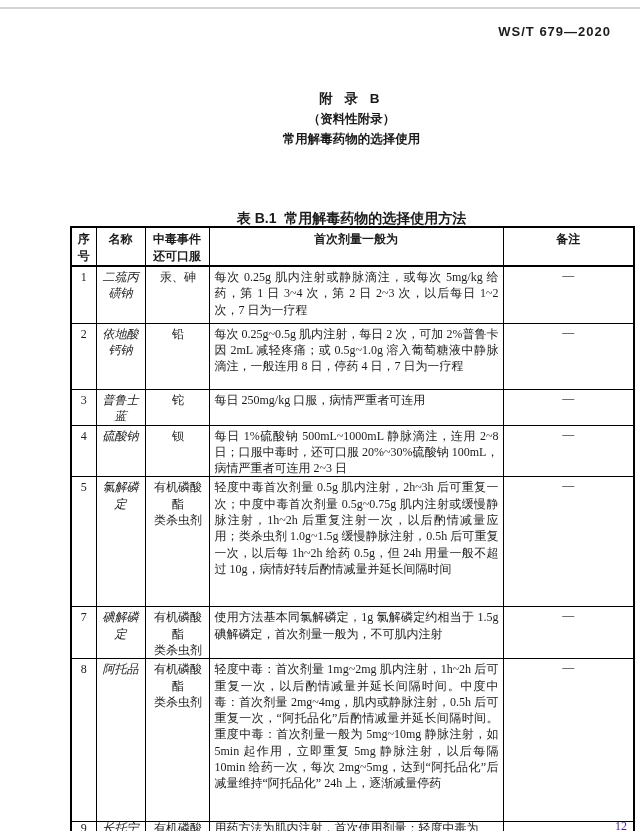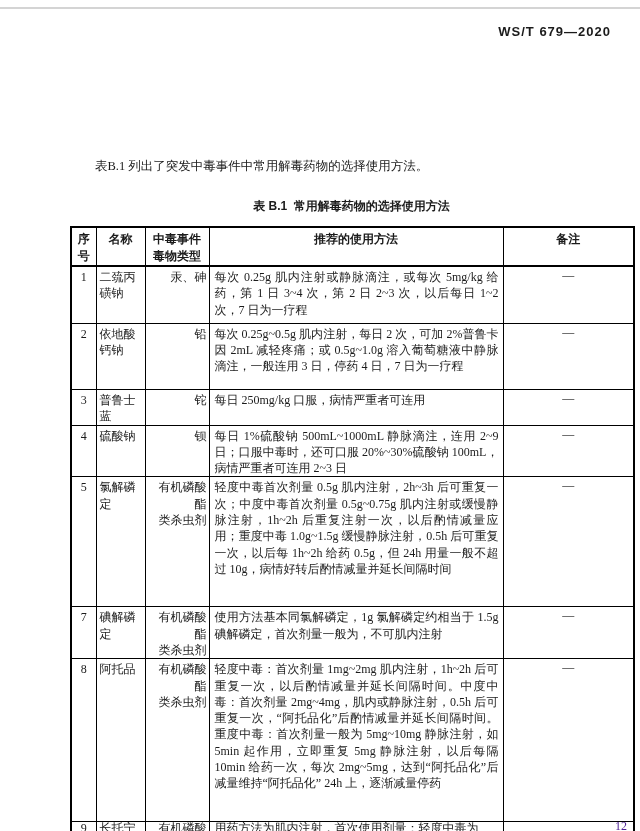--- a/index.html
+++ b/index.html
@@ -41,27 +41,27 @@
     position: absolute;
     top: 149px;
     left: 70px;
     width: 563px;
     font-size: 12.5px;
     line-height: 17px;
     text-indent: 25px;
   }
   .tbl-caption {
     position: absolute;
-    top: 189px;
-    left: 70px;
-    width: 563px;
-    text-align: center;
-    font-family: "Liberation Sans", "DejaVu Sans", sans-serif;
-    font-weight: bold;
-    font-size: 12px;
+    top: 201px;
+    left: 70px;
+    width: 563px;
+    text-align: center;
+    font-family: "Liberation Sans", "DejaVu Sans", sans-serif;
+    font-weight: bold;
+    font-size: 14px;
     white-space: pre;
   }
   table.main {
     position: absolute;
     top: 217px;
     left: 70px;
     width: 563px;
     border-collapse: collapse;
     border: 2px solid #000;
     table-layout: fixed;
@@ -76,22 +76,22 @@
   table.main thead tr { border-bottom: 2px solid #000; }
   table.main th {
     font-family: "Liberation Sans", "DejaVu Sans", sans-serif;
     font-weight: bold;
     text-align: center;
     white-space: pre-line;
     padding-top: 3px;
     line-height: 17px;
   }
   td.c-no   { text-align: center; padding-top: 2px; }
-  td.c-name { white-space: pre-line; padding: 2px 3px 0 3px; }
-  td.c-type { text-align: right; white-space: pre-line; padding: 2px 2px 0 4px; font-size: 11px; }
+  td.c-name { text-align: center; white-space: pre-line; padding: 2px 3px 0 3px; font-style: italic; }
+  td.c-type { text-align: center; white-space: pre-line; padding: 2px 2px 0 4px; font-size: 11px; }
   td.c-method {
     text-align: justify;
     padding: 2px 4px 0 5px;
   }
   td.c-remark {
     text-align: center;
     vertical-align: middle;
     font-size: 12px;
   }
   tr.h-head { height: 35px; }
@@ -112,83 +112,87 @@
     color: #4c1d95;
   }
 </style>
 </head>
 <body>
 
 <div class="page">
 
   <div class="std-no">WS/T 679—2020</div>
 
-
-  <div class="intro">表B.1 列出了突发中毒事件中常用解毒药物的选择使用方法。</div>
+  <div class="titles">
+    <div class="title-l1">附 录 B</div>
+    <div class="title-l2">（资料性附录）</div>
+    <div class="title-l3">常用解毒药物的选择使用</div>
+  </div>
+
 
   <div class="tbl-caption">表 B.1  常用解毒药物的选择使用方法</div>
 
   <table class="main">
     <colgroup>
       <col style="width:25px">
         <col style="width:49px">
         <col style="width:64px">
         <col style="width:294px">
         <col style="width:131px">
     </colgroup>
     <thead>
       <tr class="h-head">
         <th>序
 号</th>
         <th>名称</th>
         <th>中毒事件
-毒物类型</th>
-        <th>推荐的使用方法</th>
+还可口服</th>
+        <th>首次剂量一般为</th>
         <th>备注</th>
       </tr>
     </thead>
     <tbody>
       <tr class="h-r1">
         <td class="c-no">1</td>
         <td class="c-name">二巯丙
 磺钠</td>
         <td class="c-type">汞、砷</td>
         <td class="c-method">每次 0.25g 肌内注射或静脉滴注，或每次 5mg/kg 给药，第 1 日 3~4 次，第 2 日 2~3 次，以后每日 1~2 次，7 日为一疗程</td>
         <td class="c-remark">—</td>
       </tr>
       <tr class="h-r2">
         <td class="c-no">2</td>
         <td class="c-name">依地酸
 钙钠</td>
         <td class="c-type">铅</td>
-        <td class="c-method">每次 0.25g~0.5g 肌内注射，每日 2 次，可加 2%普鲁卡因 2mL 减轻疼痛；或 0.5g~1.0g 溶入葡萄糖液中静脉滴注，一般连用 3 日，停药 4 日，7 日为一疗程</td>
+        <td class="c-method">每次 0.25g~0.5g 肌内注射，每日 2 次，可加 2%普鲁卡因 2mL 减轻疼痛；或 0.5g~1.0g 溶入葡萄糖液中静脉滴注，一般连用 8 日，停药 4 日，7 日为一疗程</td>
         <td class="c-remark">—</td>
       </tr>
       <tr class="h-r3">
         <td class="c-no">3</td>
         <td class="c-name">普鲁士
 蓝</td>
         <td class="c-type">铊</td>
         <td class="c-method">每日 250mg/kg 口服，病情严重者可连用</td>
         <td class="c-remark">—</td>
       </tr>
       <tr class="h-r4">
         <td class="c-no">4</td>
         <td class="c-name">硫酸钠</td>
         <td class="c-type">钡</td>
-        <td class="c-method">每日 1%硫酸钠 500mL~1000mL 静脉滴注，连用 2~9 日；口服中毒时，还可口服 20%~30%硫酸钠 100mL，病情严重者可连用 2~3 日</td>
+        <td class="c-method">每日 1%硫酸钠 500mL~1000mL 静脉滴注，连用 2~8 日；口服中毒时，还可口服 20%~30%硫酸钠 100mL，病情严重者可连用 2~3 日</td>
         <td class="c-remark">—</td>
       </tr>
       <tr class="h-r5">
         <td class="c-no">5</td>
         <td class="c-name">氯解磷
 定</td>
         <td class="c-type">有机磷酸酯
 类杀虫剂</td>
-        <td class="c-method">轻度中毒首次剂量 0.5g 肌内注射，2h~3h 后可重复一次；中度中毒首次剂量 0.5g~0.75g 肌内注射或缓慢静脉注射，1h~2h 后重复注射一次，以后酌情减量应用；重度中毒 1.0g~1.5g 缓慢静脉注射，0.5h 后可重复一次，以后每 1h~2h 给药 0.5g，但 24h 用量一般不超过 10g，病情好转后酌情减量并延长间隔时间</td>
+        <td class="c-method">轻度中毒首次剂量 0.5g 肌内注射，2h~3h 后可重复一次；中度中毒首次剂量 0.5g~0.75g 肌内注射或缓慢静脉注射，1h~2h 后重复注射一次，以后酌情减量应用；类杀虫剂 1.0g~1.5g 缓慢静脉注射，0.5h 后可重复一次，以后每 1h~2h 给药 0.5g，但 24h 用量一般不超过 10g，病情好转后酌情减量并延长间隔时间</td>
         <td class="c-remark">—</td>
       </tr>
       <tr class="h-r7">
         <td class="c-no">7</td>
         <td class="c-name">碘解磷
 定</td>
         <td class="c-type">有机磷酸酯
 类杀虫剂</td>
         <td class="c-method">使用方法基本同氯解磷定，1g 氯解磷定约相当于 1.5g 碘解磷定，首次剂量一般为，不可肌内注射</td>
         <td class="c-remark">—</td>

